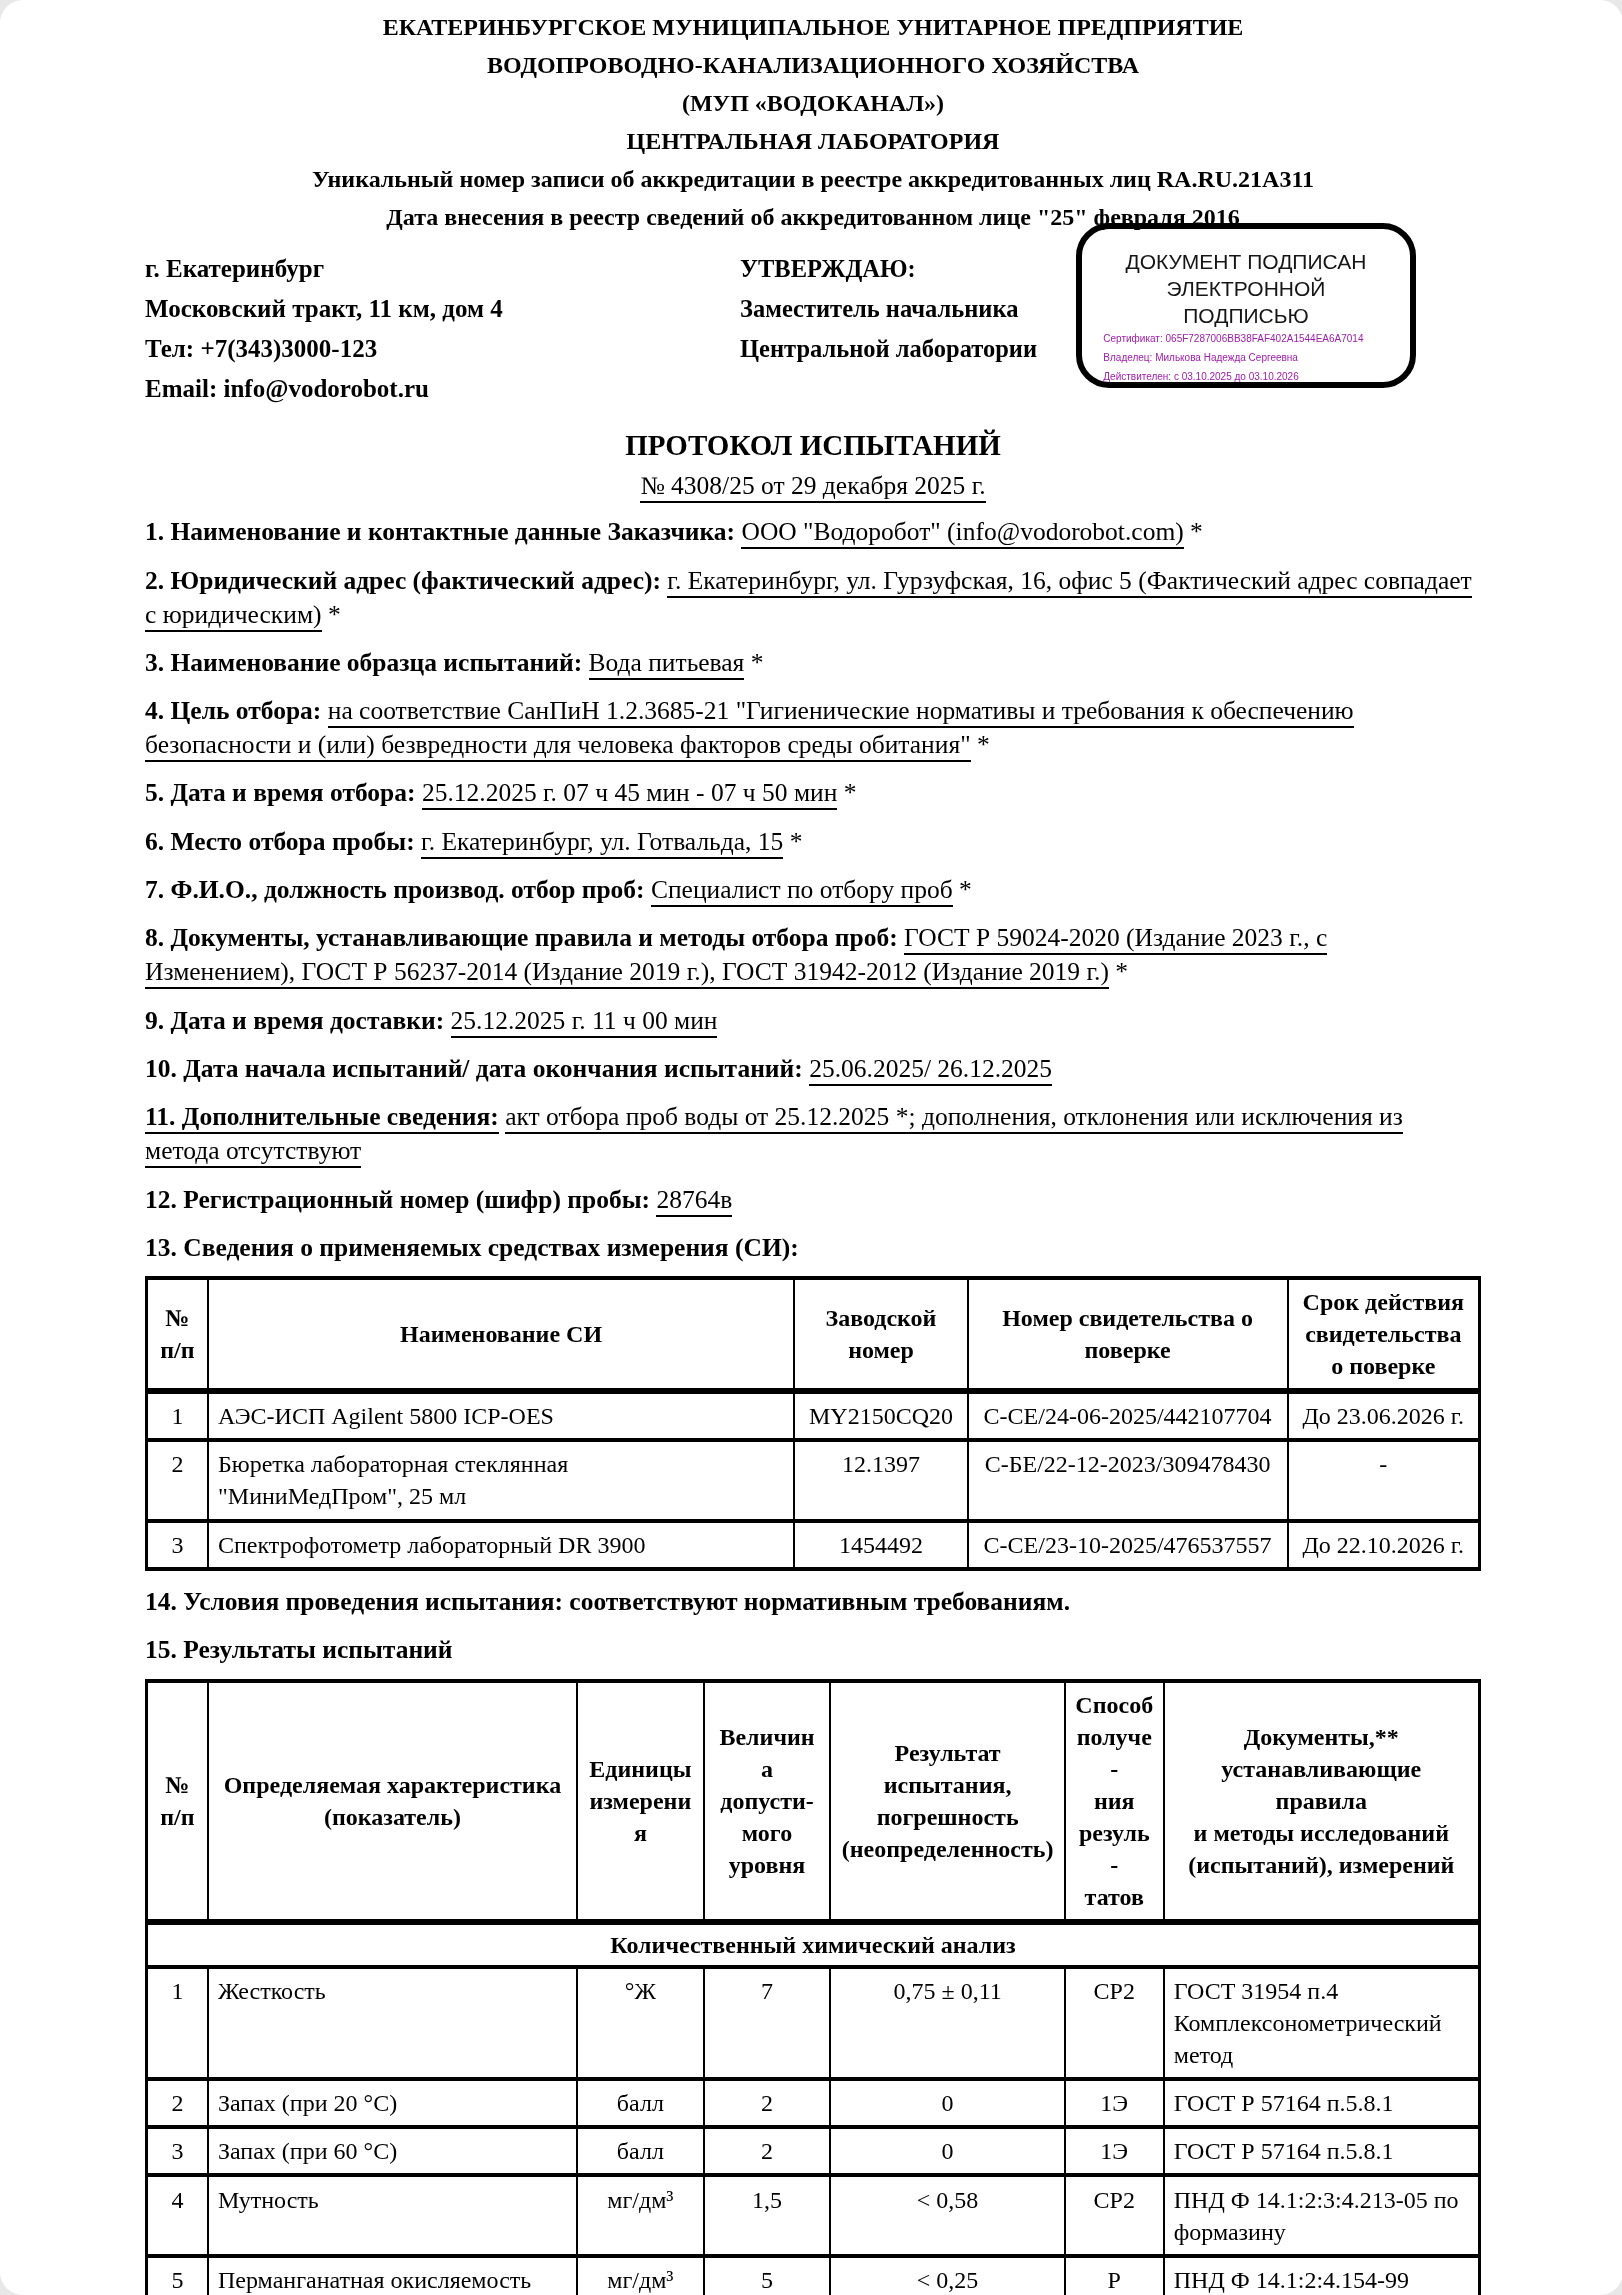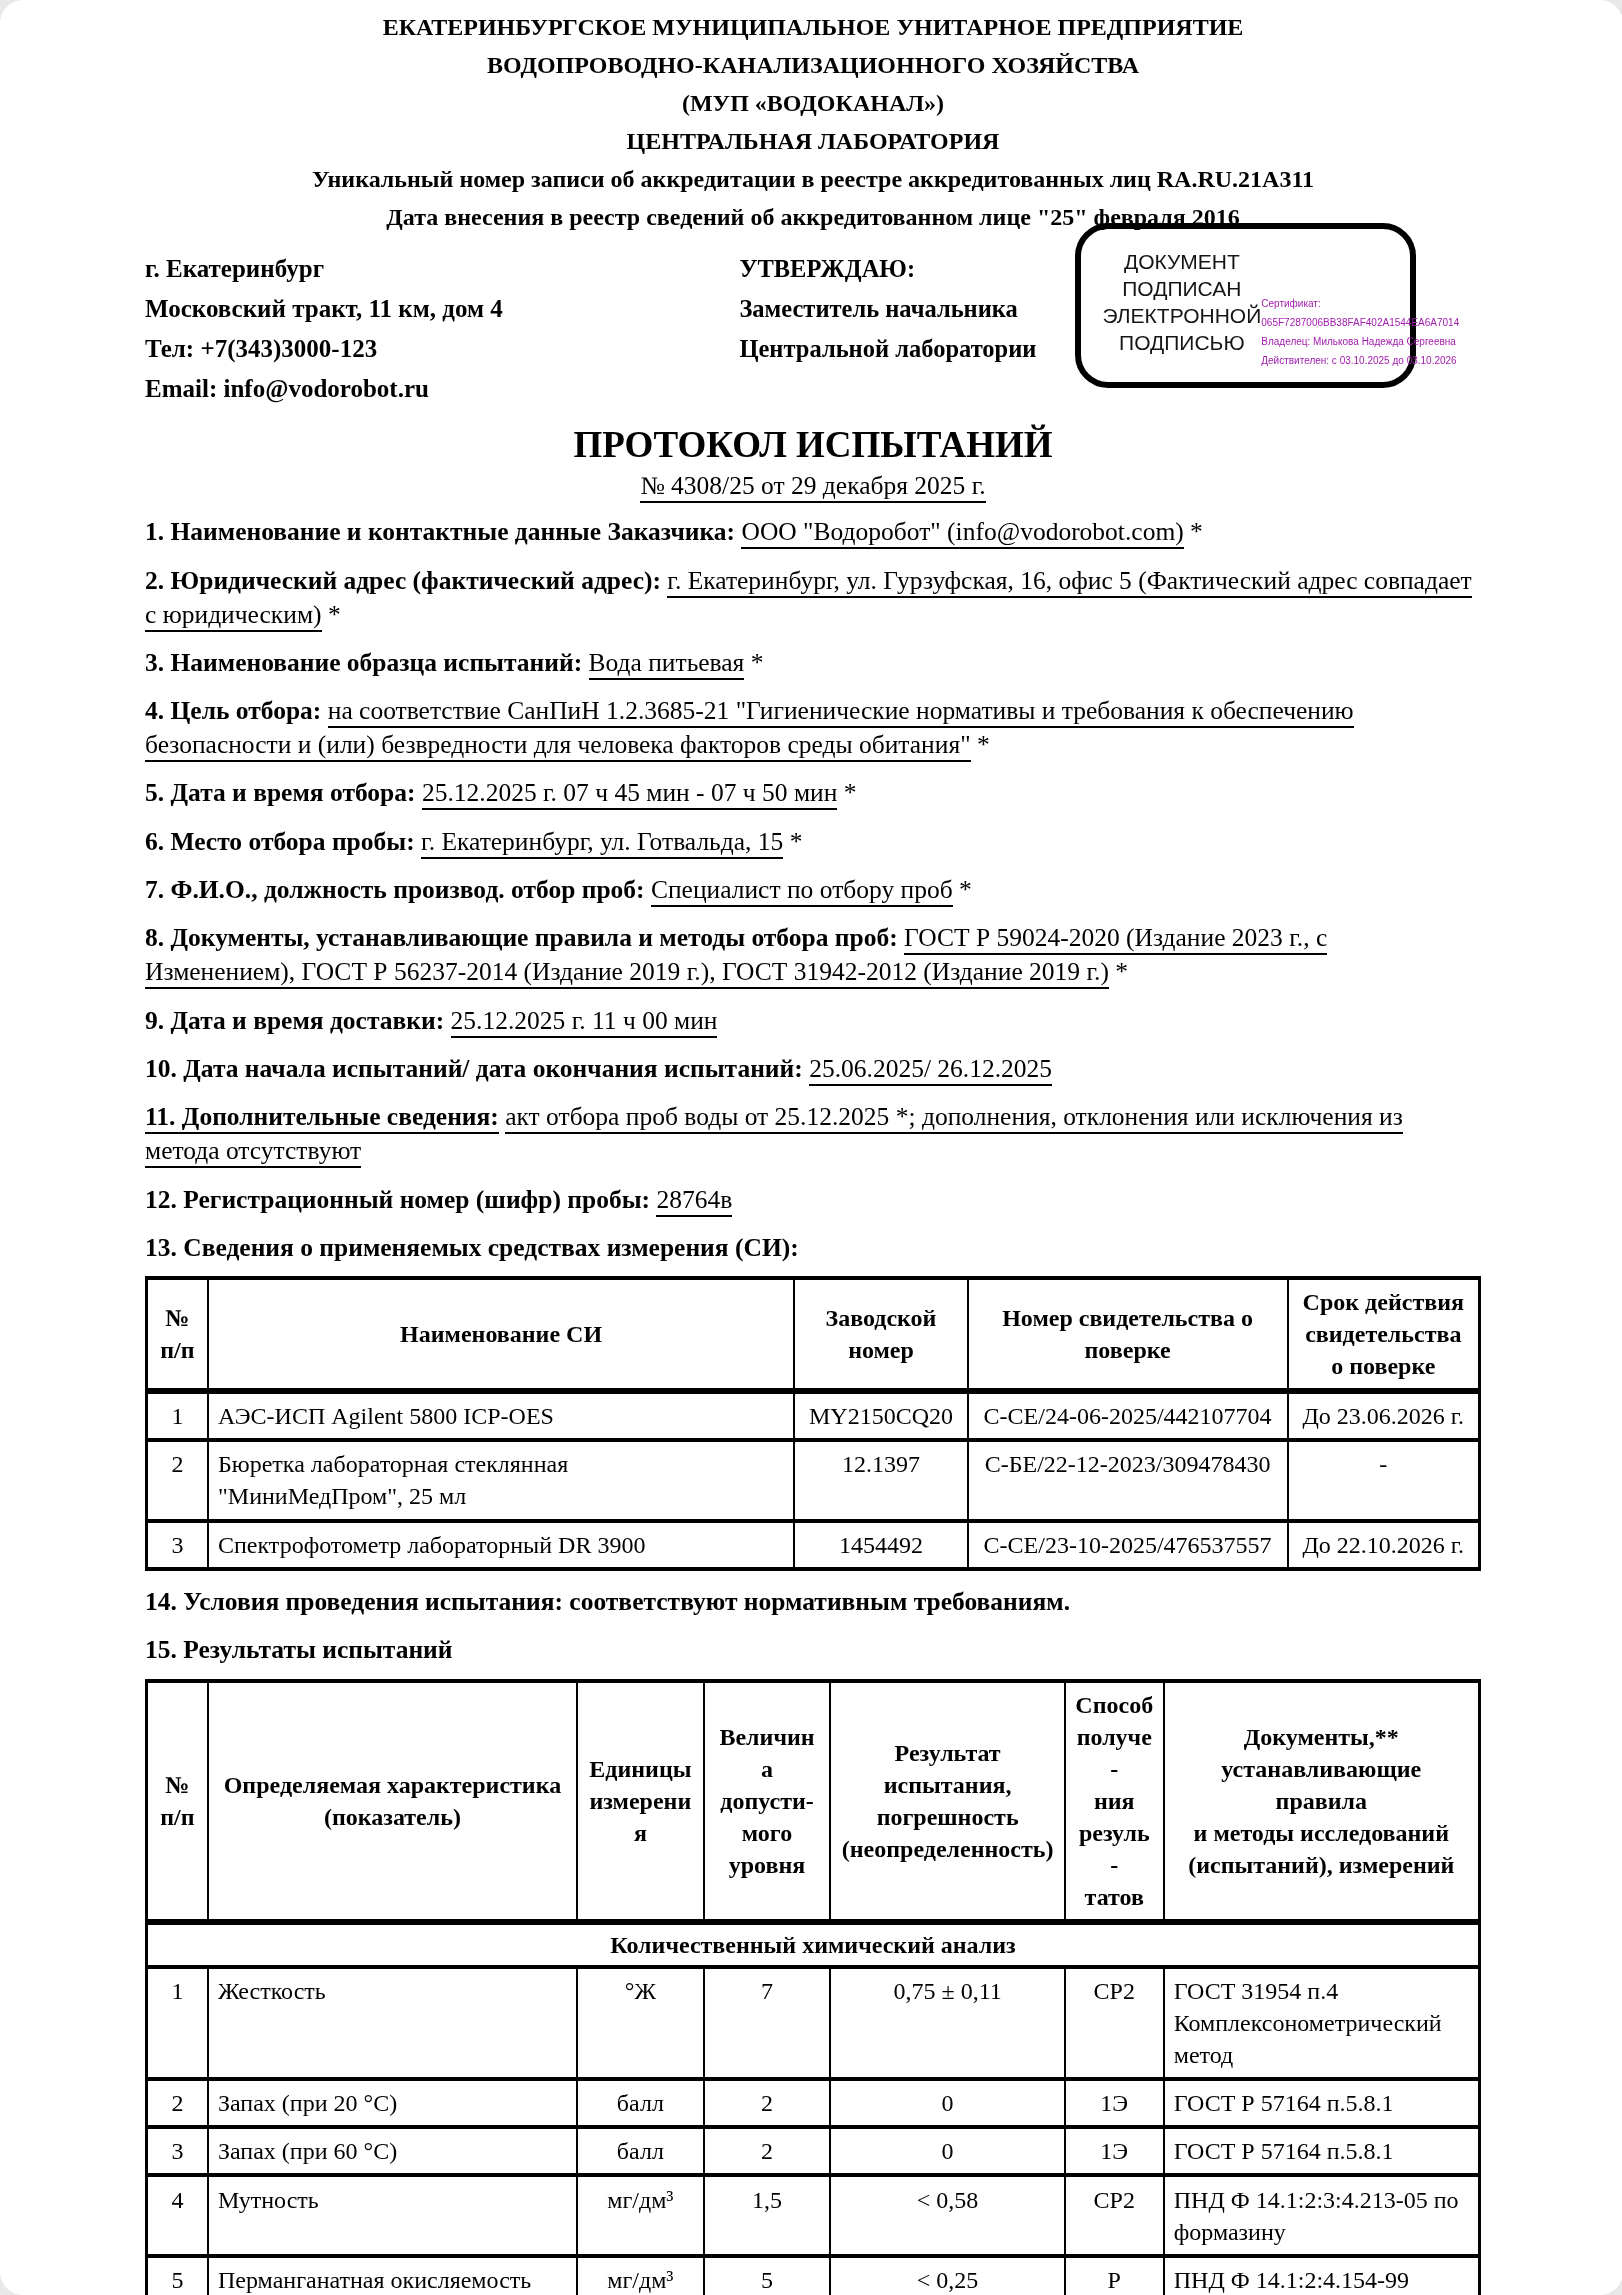--- a/index.html
+++ b/index.html
@@ -15,27 +15,27 @@
   .org-header div {white-space:nowrap;}
   
   .top-row {display:flex; align-items:flex-start; margin-top:13.3px;}
   .contacts {width:597px; font-weight:bold; font-size:25px; line-height:40px;}
   .approve  {width:337px;  font-weight:bold; font-size:24.5px; line-height:40px;}
   .stamp {
     width:341px; height:165px; box-sizing:border-box;
     border:6.6px solid #000; border-radius:33px;
     margin-left:auto; margin-right:65px; margin-top:-26.5px;
     font-family:"Liberation Sans","DejaVu Sans",sans-serif;
-    display:flex; flex-direction:row; padding:14.3px 21.4px 12.2px 21.4px;
+    display:flex; flex-direction:column; padding:14.3px 21.4px 12.2px 21.4px;
   }
   .stamp-title {text-align:center; font-size:21px; line-height:27px; color:#151515; margin-top:5.1px;}
   .stamp-certs {margin-top:auto; font-size:10px; line-height:19px; color:#a21caf;}
   
   .title-block {text-align:center; margin-top:17.3px;}
-  .doc-title  {font-weight:bold; font-size:37px; line-height:36px;}
+  .doc-title  {font-weight:bold; font-size:29px; line-height:36px;}
   .doc-number {font-size:25.5px; margin-top:8.2px;}
   
   .items p.item {margin:14.3px 0 0 0; line-height:34px;}
   .lbl {font-weight:bold;}
   .uv  {border-bottom:2.5px solid #000; padding-bottom:1px;}
   
   table {border-collapse:collapse; width:100%; table-layout:fixed; margin-top:11.2px;}
   table,.si,.res {border:3.6px solid #000;}
   th,td {
     border-left:2px solid #000; border-right:2px solid #000;

